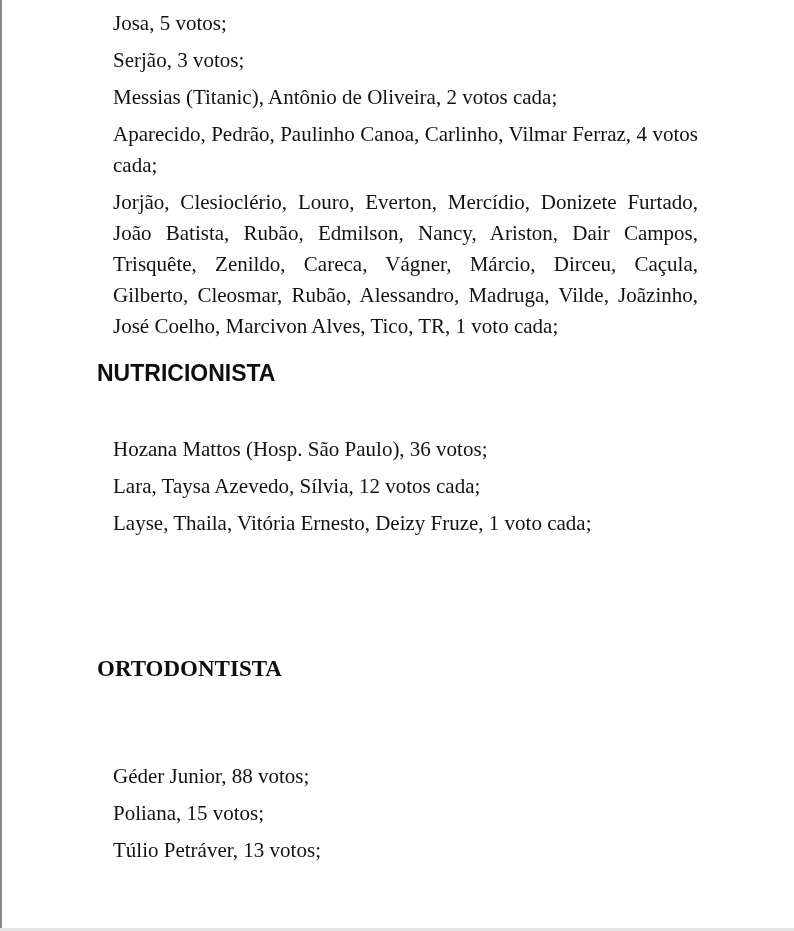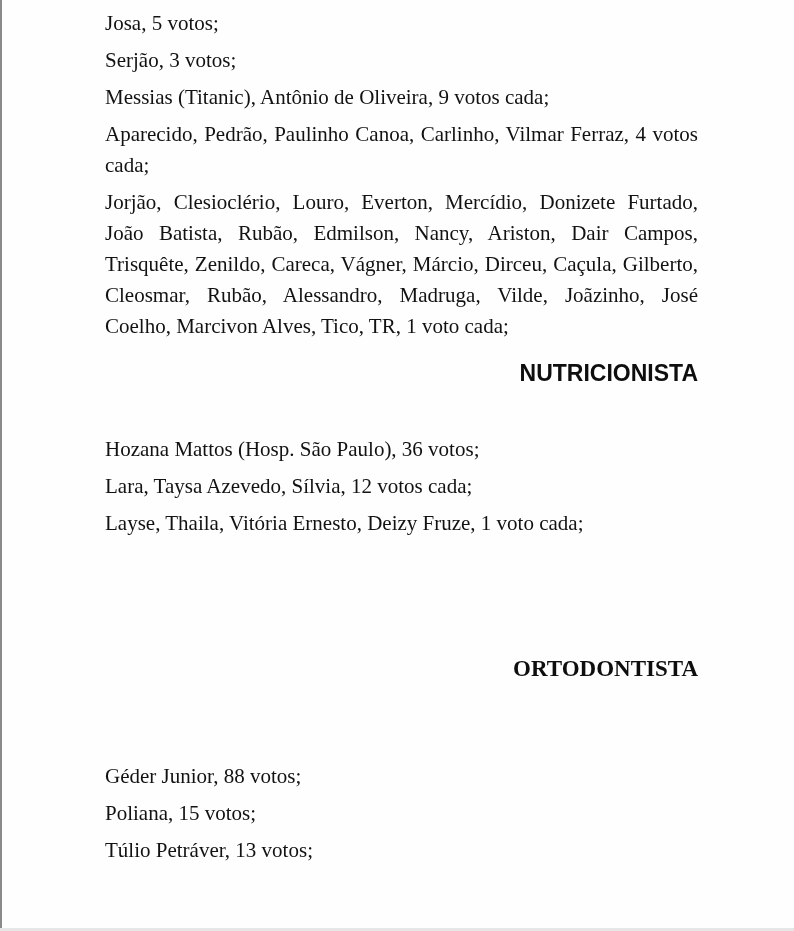--- a/index.html
+++ b/index.html
@@ -29,51 +29,51 @@
     left: 0;
     bottom: 0;
     width: 100%;
     height: 3px;
     background: #e6e6e6;
   }
   .doc {
     padding: 8px 96px 0 97px;
   }
   .para {
-    margin: 0 0 6px 8px;
+    margin: 0 0 6px 16px;
     font-size: 21px;
     line-height: 31px;
     text-align: justify;
     font-family: "Liberation Serif", serif;
   }
   .heading {
     margin: 0 0 6px 0;
     font-size: 23px;
     line-height: 31px;
     font-weight: bold;
-    text-align: right;
+    text-align: left;
     font-family: "Liberation Sans", sans-serif;
     color: #0e0e0e;
   }
   .mt-heading-nutricionista { margin-top: 16px; }
   .mt-heading-ortodontista { margin-top: 114px; font-family: Liberation Serif, serif; }
   .spacer-39 { height: 39px; }
   .spacer-71 { height: 71px; }
 </style>
 </head>
 <body>
 
 <div class="page">
   <div class="page-edge-left"></div>
 
   <div class="doc">
 
     <p class="para">Josa, 5 votos;</p>
     <p class="para">Serjão, 3 votos;</p>
-    <p class="para">Messias (Titanic), Antônio de Oliveira, 9 votos cada;</p>
+    <p class="para">Messias (Titanic), Antônio de Oliveira, 2 votos cada;</p>
     <p class="para">Aparecido, Pedrão, Paulinho Canoa, Carlinho, Vilmar Ferraz, 4 votos cada;</p>
     <p class="para">Jorjão, Clesioclério, Louro, Everton, Mercídio, Donizete Furtado, João Batista, Rubão, Edmilson, Nancy, Ariston, Dair Campos, Trisquête, Zenildo, Careca, Vágner, Márcio, Dirceu, Caçula, Gilberto, Cleosmar, Rubão, Alessandro, Madruga, Vilde, Joãzinho, José Coelho, Marcivon Alves, Tico, TR, 1 voto cada;</p>
 
     <h2 class="heading mt-heading-nutricionista">NUTRICIONISTA</h2>
 
     <div class="spacer-39"></div>
 
     <p class="para">Hozana Mattos (Hosp. São Paulo), 36 votos;</p>
     <p class="para">Lara, Taysa Azevedo, Sílvia, 12 votos cada;</p>
     <p class="para">Layse, Thaila, Vitória Ernesto, Deizy Fruze, 1 voto cada;</p>

